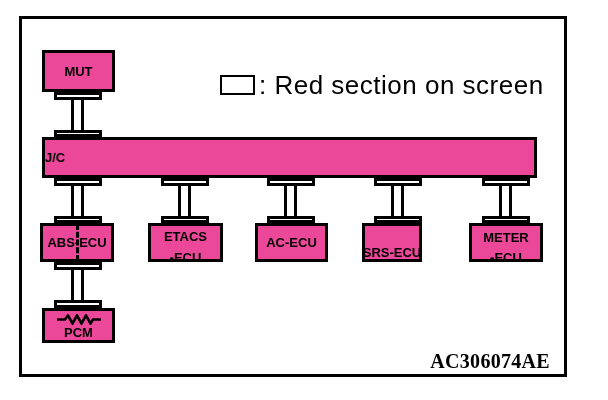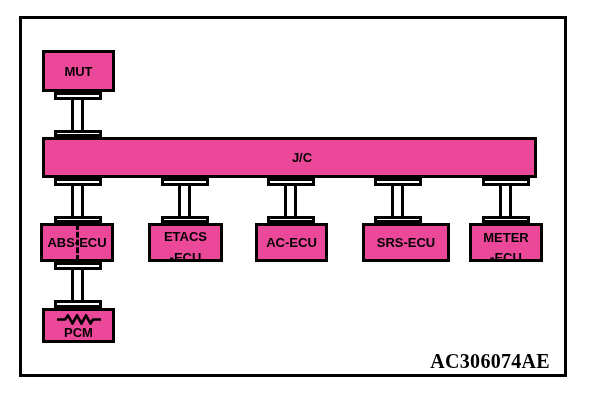--- a/index.html
+++ b/index.html
@@ -14,25 +14,25 @@
   }
 
   
   .node {
     position:absolute; background:#ec4899; border:3px solid #000;
     display:flex; flex-direction:column; align-items:center; justify-content:center;
     font-weight:bold; font-size:13px; line-height:13px; text-align:center;
     letter-spacing:0px; white-space:nowrap;
   }
   .node-mut   { left:42px;  top:50px;  width:73px;  height:42px; }
-  .node-jc    { left:42px;  top:137px; width:495px; height:41px; align-items:center; padding-left:25px; }
+  .node-jc    { left:42px;  top:137px; width:495px; height:41px; align-items:flex-start; }
   .node-abs   { left:40px;  top:223px; width:74px;  height:39px; }
   .node-etacs { left:148px; top:223px; width:75px;  height:39px; }
   .node-ac    { left:255px; top:223px; width:73px;  height:39px; }
-  .node-srs   { left:362px; top:223px; width:88px;  height:39px; }
+  .node-srs   { left:362px; top:223px; width:60px;  height:39px;justify-content:flex-end; }
   .node-meter { left:469px; top:223px; width:74px;  height:39px; line-height:12px; }
   .node-pcm   { left:42px;  top:308px; width:73px;  height:35px; }
 
   .two-line span { display:block;margin-top:8px; }
 
   
   .dashline {
     position:absolute; left:50%; top:-2px; bottom:-2px; width:0;
     border-left:3px dashed #000; transform:translateX(-1px);
   }
@@ -62,20 +62,24 @@
     font-size:20px; font-weight:bold; letter-spacing:0.3px; white-space:nowrap;font-family:Liberation Serif, serif;
   }
 </style>
 </head>
 <body>
 
 <div class="canvas">
 
   <div class="frame"></div>
 
+  <div class="legend">
+    <span class="legend-swatch"></span>
+    <span class="legend-text">: Red section on screen</span>
+  </div>
 
   <div class="conn" style="left:54px; top:92px; height:45px;">
     <div class="flange f-top"></div>
     <div class="column"></div>
     <div class="flange f-bot"></div>
   </div>
 
   <div class="conn" style="left:54px; top:178px; height:45px;">
     <div class="flange f-top"></div>
     <div class="column"></div>

